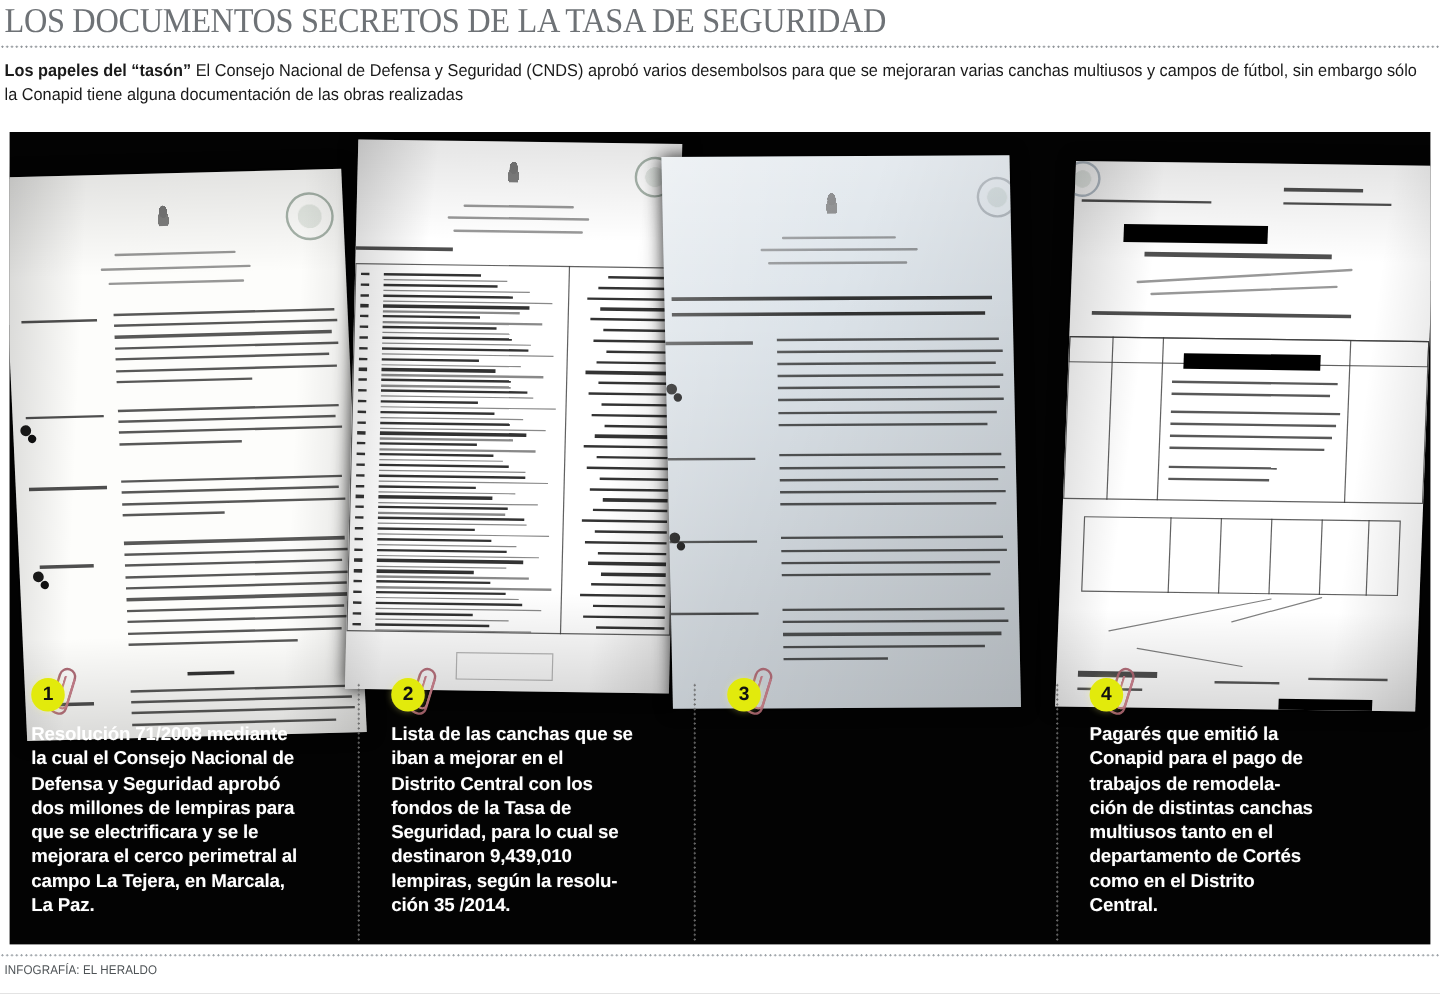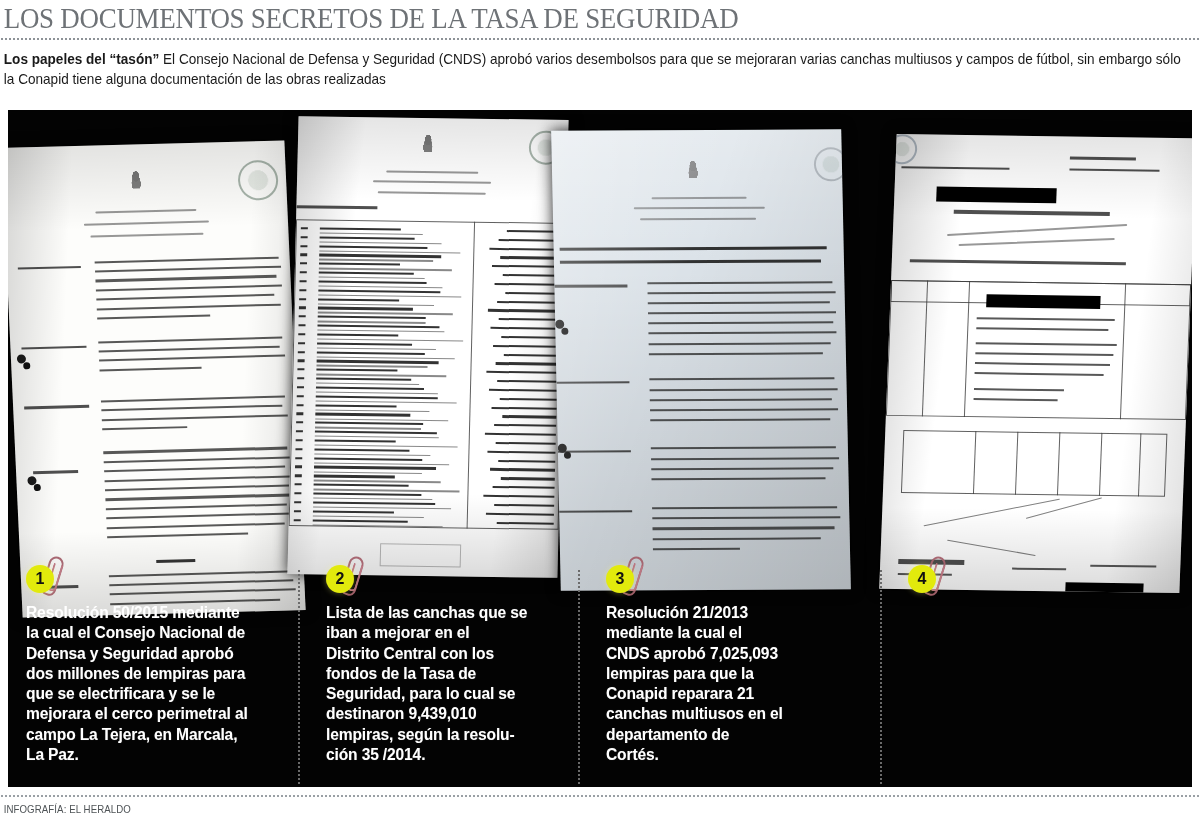--- a/index.html
+++ b/index.html
@@ -508,21 +508,21 @@
 
       <div class="cap-divider" style="left:290px;"></div>
       <div class="cap-divider" style="left:570px;"></div>
       <div class="cap-divider" style="left:872px;"></div>
 
       <div class="cap" style="left:18px; width:262px;">
         <div class="badge-wrap">
           <div class="clip"></div>
           <div class="badge">1</div>
         </div>
-        <div class="cap-text">Resolución 50/2015 mediante
+        <div class="cap-text">Resolución 71/2008 mediante
 la cual el Consejo Nacional de
 Defensa y Seguridad aprobó
 dos millones de lempiras para
 que se electrificara y se le
 mejorara el cerco perimetral al
 campo La Tejera, en Marcala,
 La Paz.</div>
       </div>
 
       <div class="cap" style="left:318px; width:250px;">
@@ -538,35 +538,35 @@
 destinaron 9,439,010
 lempiras, según la resolu-
 ción 35 /2014.</div>
       </div>
 
       <div class="cap" style="left:598px; width:250px;">
         <div class="badge-wrap">
           <div class="clip"></div>
           <div class="badge">3</div>
         </div>
-        <div class="cap-text">Resolución 21/2013
-mediante la cual el
-CNDS aprobó 7,025,093
-lempiras para que la
-Conapid reparara 21
-canchas multiusos en el
-departamento de
-Cortés.</div>
       </div>
 
       <div class="cap" style="left:900px; width:258px;">
         <div class="badge-wrap">
           <div class="clip"></div>
           <div class="badge">4</div>
         </div>
+        <div class="cap-text">Pagarés que emitió la
+Conapid para el pago de
+trabajos de remodela-
+ción de distintas canchas
+multiusos tanto en el
+departamento de Cortés
+como en el Distrito
+Central.</div>
       </div>
 
     </div>
   </div>
 
   <div class="footer">
     <div class="footer-rule"></div>
     <div class="credit">INFOGRAFÍA: EL HERALDO</div>
   </div>
 

